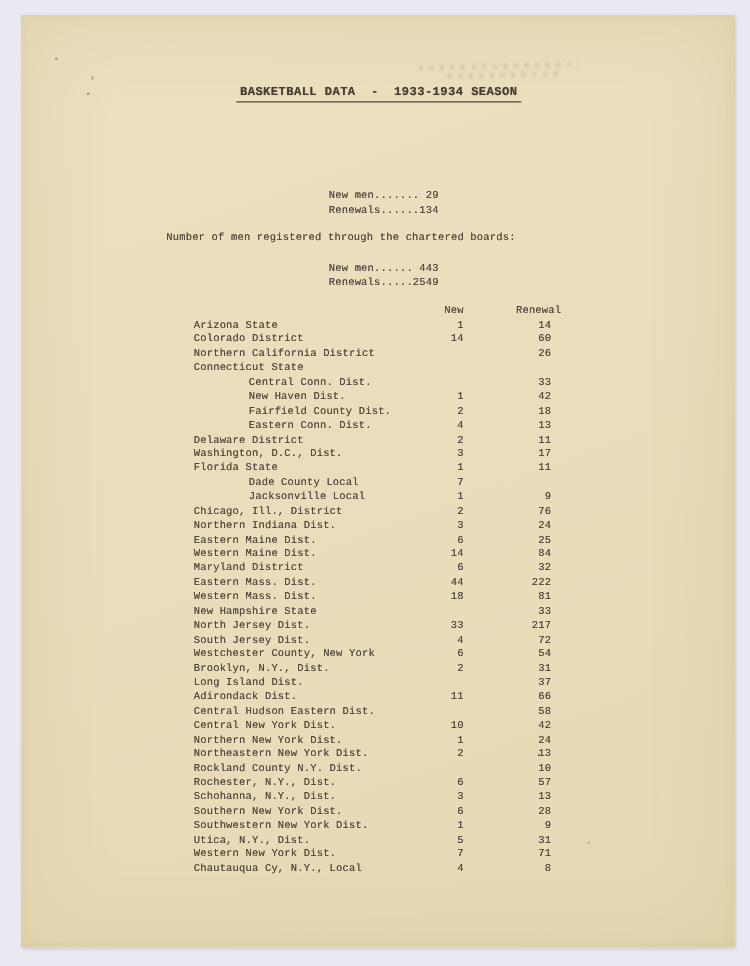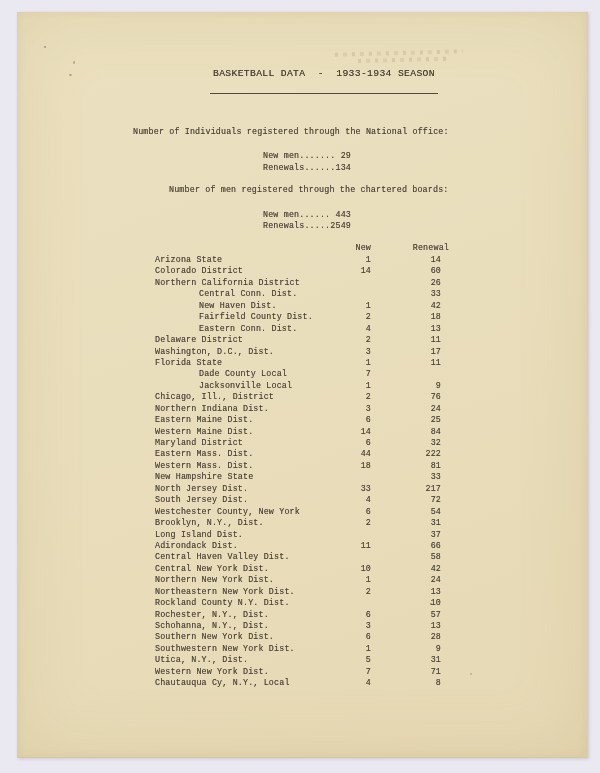--- a/index.html
+++ b/index.html
@@ -27,36 +27,36 @@
     position: absolute;
     color: #4e463c;
     font-size: 8.4px;
     line-height: 11px;
     white-space: pre;
     letter-spacing: 0.15px;
     text-shadow: 0 0 0.5px rgba(78,70,60,0.65);
   }
 
   .title {
-    left: 193px; top: 56px;
+    left: 172px; top: 56px;
     font-size: 9.7px;
-    font-weight: normal;
+    font-weight: bold;
     color: #463e33;
     letter-spacing: 0.35px;
-    padding: 0 3px 14px 3px;
+    padding: 0 3px 2px 3px;
     border-bottom: 1.2px solid #56493a;
     text-shadow: 0 0 0.6px rgba(70,62,51,0.7);
   }
 
   .h-left  { left: 116px; }
   .s-left  { left: 246px; }
   .h1 { top: 115px; }
   .s1 { top: 139px; }
   .s2 { top: 151px; }
-  .h2 { top: 173px; margin-left: 36px; }
+  .h2 { top: 173px; }
   .s3 { top: 198px; }
   .s4 { top: 209px; }
 
   .thead { position: absolute; left: 0; top: 231px; width: 570px; height: 12px; }
   .rows  { position: absolute; left: 0; top: 243px; width: 570px; }
 
   .trow { position: relative; height: 11.45px; }
   .cell {
     position: absolute; top: 0;
     color: #4e463c;
@@ -110,21 +110,20 @@
     </div>
 
     <span class="speck sp1"></span>
     <span class="speck sp2"></span>
     <span class="speck sp3"></span>
     <span class="speck sp4"></span>
     <span class="speck sp5"></span>
 
     <div class="tw title">BASKETBALL DATA  -  1933-1934 SEASON</div>
 
-    <div class="tw h-left h1">Number of Individuals registered through the National office:</div>
     <div class="tw s-left s1">New men....... 29</div>
     <div class="tw s-left s2">Renewals......134</div>
 
     <div class="tw h-left h2">Number of men registered through the chartered boards:</div>
     <div class="tw s-left s3">New men...... 443</div>
     <div class="tw s-left s4">Renewals.....2549</div>
 
     <div class="thead">
       <span class="cell cnew">New</span>
       <span class="cell cren hdr">Renewal</span>
@@ -139,20 +138,25 @@
         <div class="trow">
           <span class="cell cname">Colorado District</span>
           <span class="cell cnew">14</span>
           <span class="cell cren">60</span>
         </div>
         <div class="trow">
           <span class="cell cname">Northern California District</span>
           <span class="cell cnew"></span>
           <span class="cell cren">26</span>
         </div>
+        <div class="trow">
+          <span class="cell cname">Connecticut State</span>
+          <span class="cell cnew"></span>
+          <span class="cell cren"></span>
+        </div>
         <div class="trow indent">
           <span class="cell cname">Central Conn. Dist.</span>
           <span class="cell cnew"></span>
           <span class="cell cren">33</span>
         </div>
         <div class="trow indent">
           <span class="cell cname">New Haven Dist.</span>
           <span class="cell cnew">1</span>
           <span class="cell cren">42</span>
         </div>
@@ -255,21 +259,21 @@
           <span class="cell cname">Long Island Dist.</span>
           <span class="cell cnew"></span>
           <span class="cell cren">37</span>
         </div>
         <div class="trow">
           <span class="cell cname">Adirondack Dist.</span>
           <span class="cell cnew">11</span>
           <span class="cell cren">66</span>
         </div>
         <div class="trow">
-          <span class="cell cname">Central Haven Valley Dist.</span>
+          <span class="cell cname">Central Hudson Eastern Dist.</span>
           <span class="cell cnew"></span>
           <span class="cell cren">58</span>
         </div>
         <div class="trow">
           <span class="cell cname">Central New York Dist.</span>
           <span class="cell cnew">10</span>
           <span class="cell cren">42</span>
         </div>
         <div class="trow">
           <span class="cell cname">Northern New York Dist.</span>

